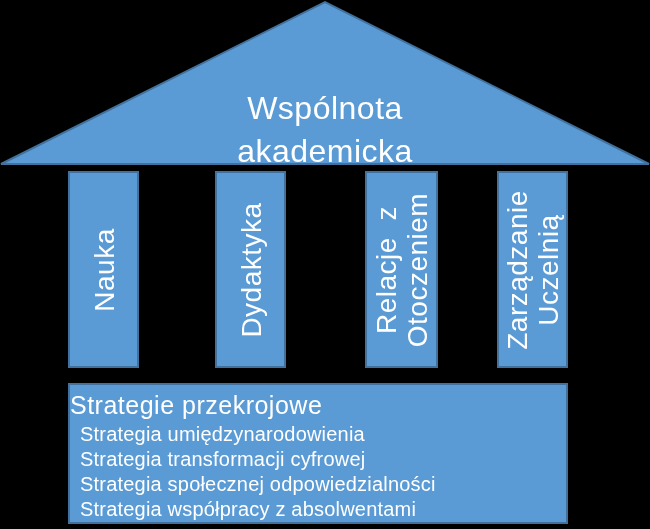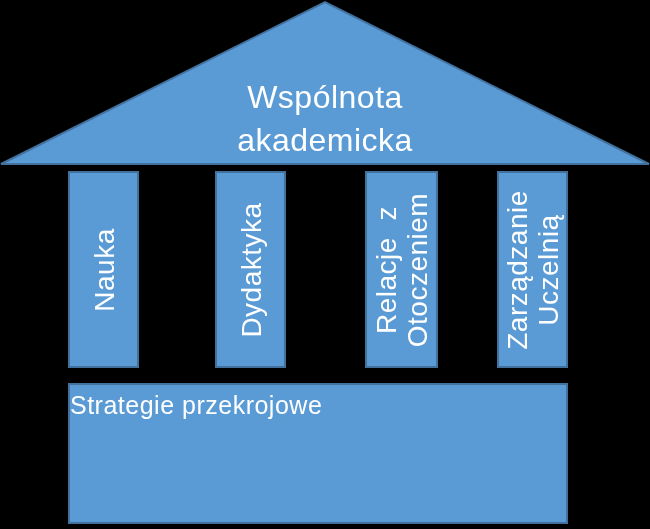--- a/index.html
+++ b/index.html
@@ -18,21 +18,21 @@
   }
   .roof-svg {
     position: absolute;
     left: 0;
     top: 0;
     display: block;
   }
   .roof-label {
     position: absolute;
     left: 0;
-    top: 76px;
+    top: 87px;
     width: 650px;
     text-align: center;
     font-size: 32px;
     line-height: 43px;
     white-space: pre-line;
     letter-spacing: 0.5px;
   }
   .pillar {
     position: absolute;
     top: 171px;
@@ -109,15 +109,21 @@
 Otoczeniem</span>
   </div>
 
   <div class="pillar pillar-4">
     <span class="pillar-label">Zarządzanie
 Uczelnią</span>
   </div>
 
   <div class="base-box">
     <div class="base-title">Strategie przekrojowe</div>
+    <ul class="strategy-list">
+      <li>Strategia umiędzynarodowienia</li>
+      <li>Strategia transformacji cyfrowej</li>
+      <li>Strategia społecznej odpowiedzialności</li>
+      <li>Strategia współpracy z absolwentami</li>
+    </ul>
   </div>
 
 </div>
 
 </body></html>

